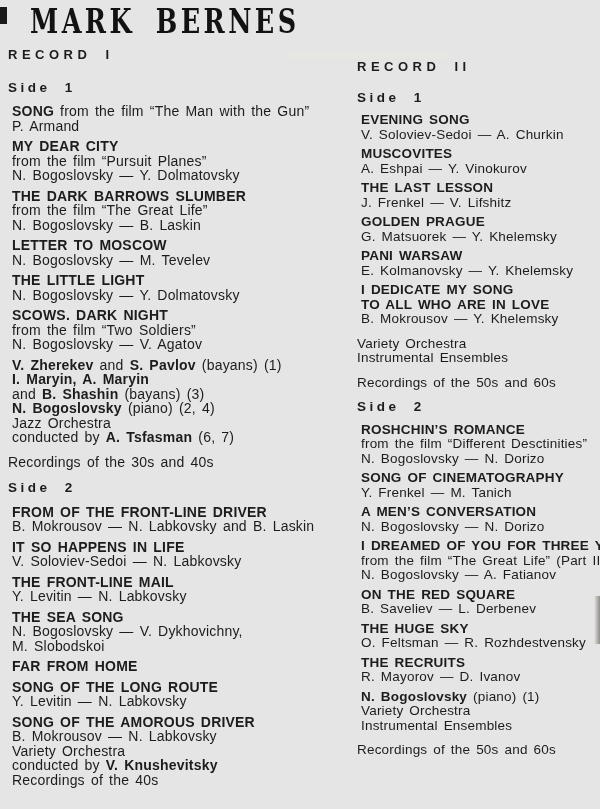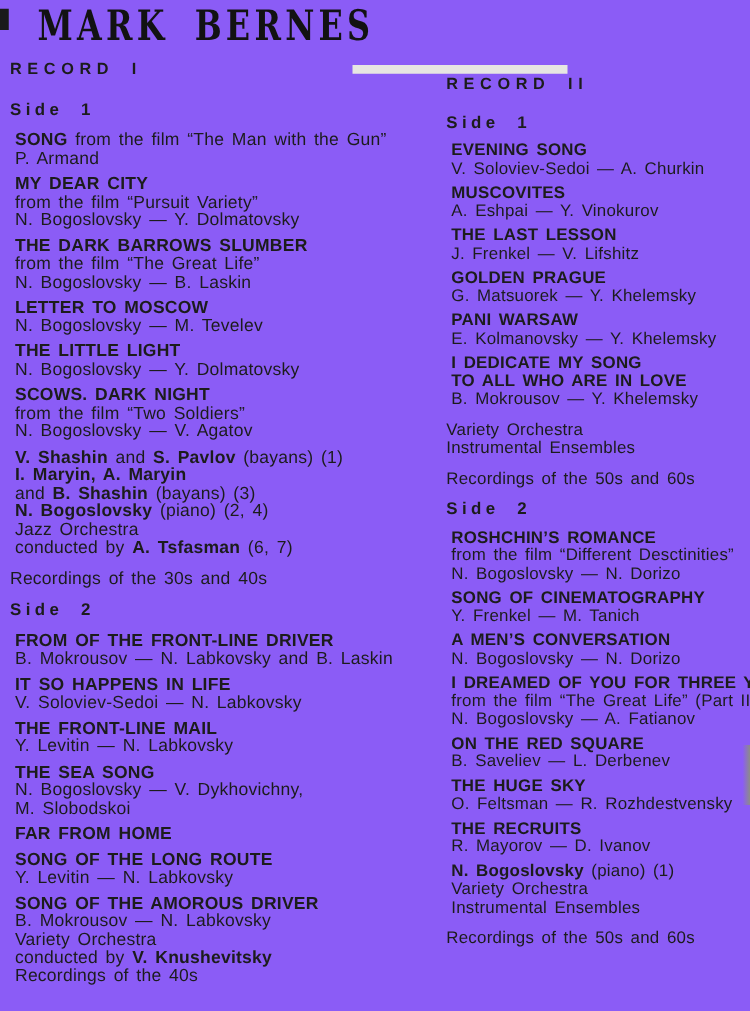--- a/index.html
+++ b/index.html
@@ -35,39 +35,39 @@
   .block.note { margin:10px 0 12px; }
   .col-right .block.entry { margin-bottom:5px; }
   .col-right .block.note { margin:10px 0; }
   .col-right .record-heading { margin-bottom:16px; }
   .col-right .block.side { margin-bottom:8px; }
   .outdent { margin-left:-27px; }
 </style>
 </head>
 <body>
 
-<div class="page" style="background: #8b5cf6; color: rgb(28, 28, 28);">
+<div class="page" style="background: #e5e5e5; color: rgb(28, 28, 28);">
   <div class="corner-mark"></div>
   <div class="band-artifact"></div>
   <div class="edge-smudge"></div>
 
   <div class="album-title" style="color: rgb(18, 18, 18);">MARK BERNES</div>
 
   <div class="col col-left">
       <div class="record-heading">RECORD I</div>
       <div class="block side">
         <div class="line"><span>Side 1</span></div>
       </div>
       <div class="block entry">
         <div class="line"><span class="b">SONG</span><span> from the film “The Man with the Gun”</span></div>
         <div class="line"><span>P. Armand</span></div>
       </div>
       <div class="block entry">
         <div class="line"><span class="b">MY DEAR CITY</span></div>
-        <div class="line"><span>from the film “Pursuit Variety”</span></div>
+        <div class="line"><span>from the film “Pursuit Planes”</span></div>
         <div class="line"><span>N. Bogoslovsky — Y. Dolmatovsky</span></div>
       </div>
       <div class="block entry">
         <div class="line"><span class="b">THE DARK BARROWS SLUMBER</span></div>
         <div class="line"><span>from the film “The Great Life”</span></div>
         <div class="line"><span>N. Bogoslovsky — B. Laskin</span></div>
       </div>
       <div class="block entry">
         <div class="line"><span class="b">LETTER TO MOSCOW</span></div>
         <div class="line"><span>N. Bogoslovsky — M. Tevelev</span></div>
@@ -75,21 +75,21 @@
       <div class="block entry">
         <div class="line"><span class="b">THE LITTLE LIGHT</span></div>
         <div class="line"><span>N. Bogoslovsky — Y. Dolmatovsky</span></div>
       </div>
       <div class="block entry">
         <div class="line"><span class="b">SCOWS. DARK NIGHT</span></div>
         <div class="line"><span>from the film “Two Soldiers”</span></div>
         <div class="line"><span>N. Bogoslovsky — V. Agatov</span></div>
       </div>
       <div class="block entry">
-        <div class="line"><span class="b">V. Shashin</span><span> and </span><span class="b">S. Pavlov</span><span> (bayans) (1)</span></div>
+        <div class="line"><span class="b">V. Zherekev</span><span> and </span><span class="b">S. Pavlov</span><span> (bayans) (1)</span></div>
         <div class="line"><span class="b">I. Maryin, A. Maryin</span></div>
         <div class="line"><span>and </span><span class="b">B. Shashin</span><span> (bayans) (3)</span></div>
         <div class="line"><span class="b">N. Bogoslovsky</span><span> (piano) (2, 4)</span></div>
         <div class="line"><span>Jazz Orchestra</span></div>
         <div class="line"><span>conducted by </span><span class="b">A. Tsfasman</span><span> (6, 7)</span></div>
       </div>
       <div class="block note">
         <div class="line"><span>Recordings of the 30s and 40s</span></div>
       </div>
       <div class="block side">

